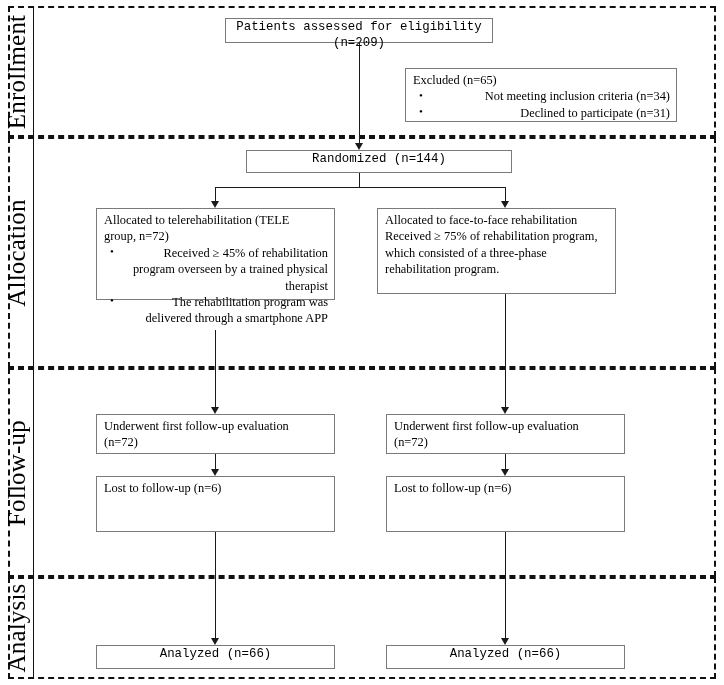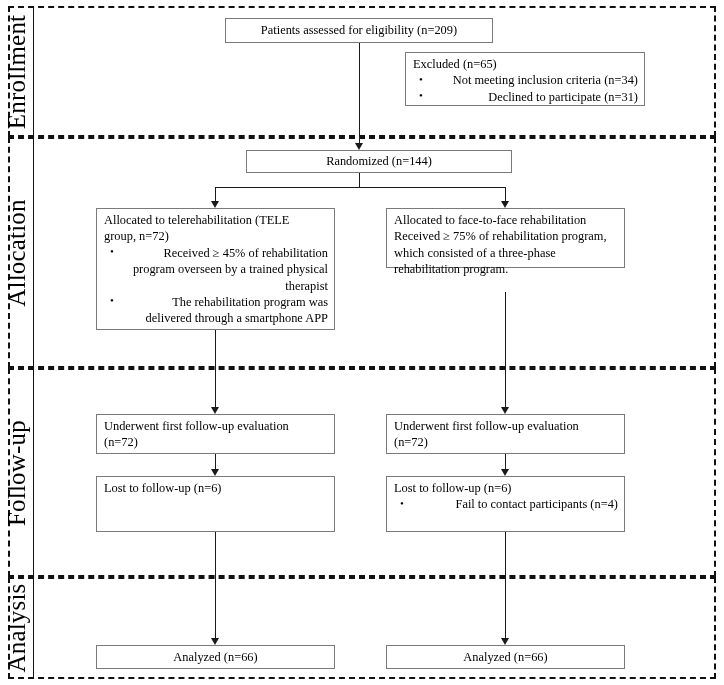--- a/index.html
+++ b/index.html
@@ -69,23 +69,23 @@
     line-height: 1.32;
     color: #000;
   }
   .box-inner {
     padding: 3px 6px 3px 7px;
   }
   .box.centered .box-inner {
     padding: 0;
     height: 100%;
     display: flex;
-    align-items: center;
     justify-content: center;
     text-align: center;
+    font-family: Liberation Mono, monospace;
   }
   .box-line { display: block; }
   ul.bullets {
     margin: 0;
     padding: 0 0 0 2px;
     list-style: none;
   }
   ul.bullets li {
     position: relative;
     padding-left: 17px;
@@ -175,48 +175,48 @@
 
   <div class="vline" style="left:505px; top:532px; height:107px;"></div>
   <div class="arrowhead" style="left:501px; top:638px;"></div>
 
   <div class="box centered" style="left:225px; top:18px; width:268px; height:25px;">
     <div class="box-inner">
       <span class="box-line">Patients assessed for eligibility (n=209)</span>
     </div>
   </div>
 
-  <div class="box" style="left:405px; top:52px; width:240px; height:54px;">
+  <div class="box" style="left:405px; top:68px; width:272px; height:54px;">
     <div class="box-inner">
       <span class="box-line">Excluded (n=65)</span>
       <ul class="bullets">
         <li>Not meeting inclusion criteria (n=34)</li>
         <li>Declined to participate (n=31)</li>
       </ul>
     </div>
   </div>
 
   <div class="box centered" style="left:226px; top:150px; width:266px; height:23px;margin-left:20px;">
     <div class="box-inner">
       <span class="box-line">Randomized (n=144)</span>
     </div>
   </div>
 
-  <div class="box" style="left:96px; top:208px; width:239px; height:122px;">
+  <div class="box" style="left:96px; top:208px; width:239px; height:92px;">
     <div class="box-inner">
       <span class="box-line">Allocated to telerehabilitation (TELE</span>
       <span class="box-line">group, n=72)</span>
       <ul class="bullets">
         <li>Received ≥ 45% of rehabilitation program overseen by a trained physical therapist</li>
         <li>The rehabilitation program was delivered through a smartphone APP</li>
       </ul>
     </div>
   </div>
 
-  <div class="box" style="left:386px; top:208px; width:239px; height:60px;">
+  <div class="box" style="left:377px; top:208px; width:239px; height:86px;">
     <div class="box-inner">
       <span class="box-line">Allocated to face-to-face rehabilitation</span>
       <span class="box-line">Received ≥ 75% of rehabilitation program, which consisted of a three-phase rehabilitation program.</span>
     </div>
   </div>
 
   <div class="box" style="left:96px; top:414px; width:239px; height:40px;">
     <div class="box-inner">
       <span class="box-line">Underwent first follow-up evaluation</span>
       <span class="box-line">(n=72)</span>
@@ -233,21 +233,20 @@
   <div class="box" style="left:96px; top:476px; width:239px; height:56px;">
     <div class="box-inner">
       <span class="box-line">Lost to follow-up (n=6)</span>
     </div>
   </div>
 
   <div class="box" style="left:386px; top:476px; width:239px; height:56px;">
     <div class="box-inner">
       <span class="box-line">Lost to follow-up (n=6)</span>
       <ul class="bullets">
-        <li>Fail to contact participants (n=4)</li>
       </ul>
     </div>
   </div>
 
   <div class="box centered" style="left:96px; top:645px; width:239px; height:24px;">
     <div class="box-inner">
       <span class="box-line">Analyzed (n=66)</span>
     </div>
   </div>
 

